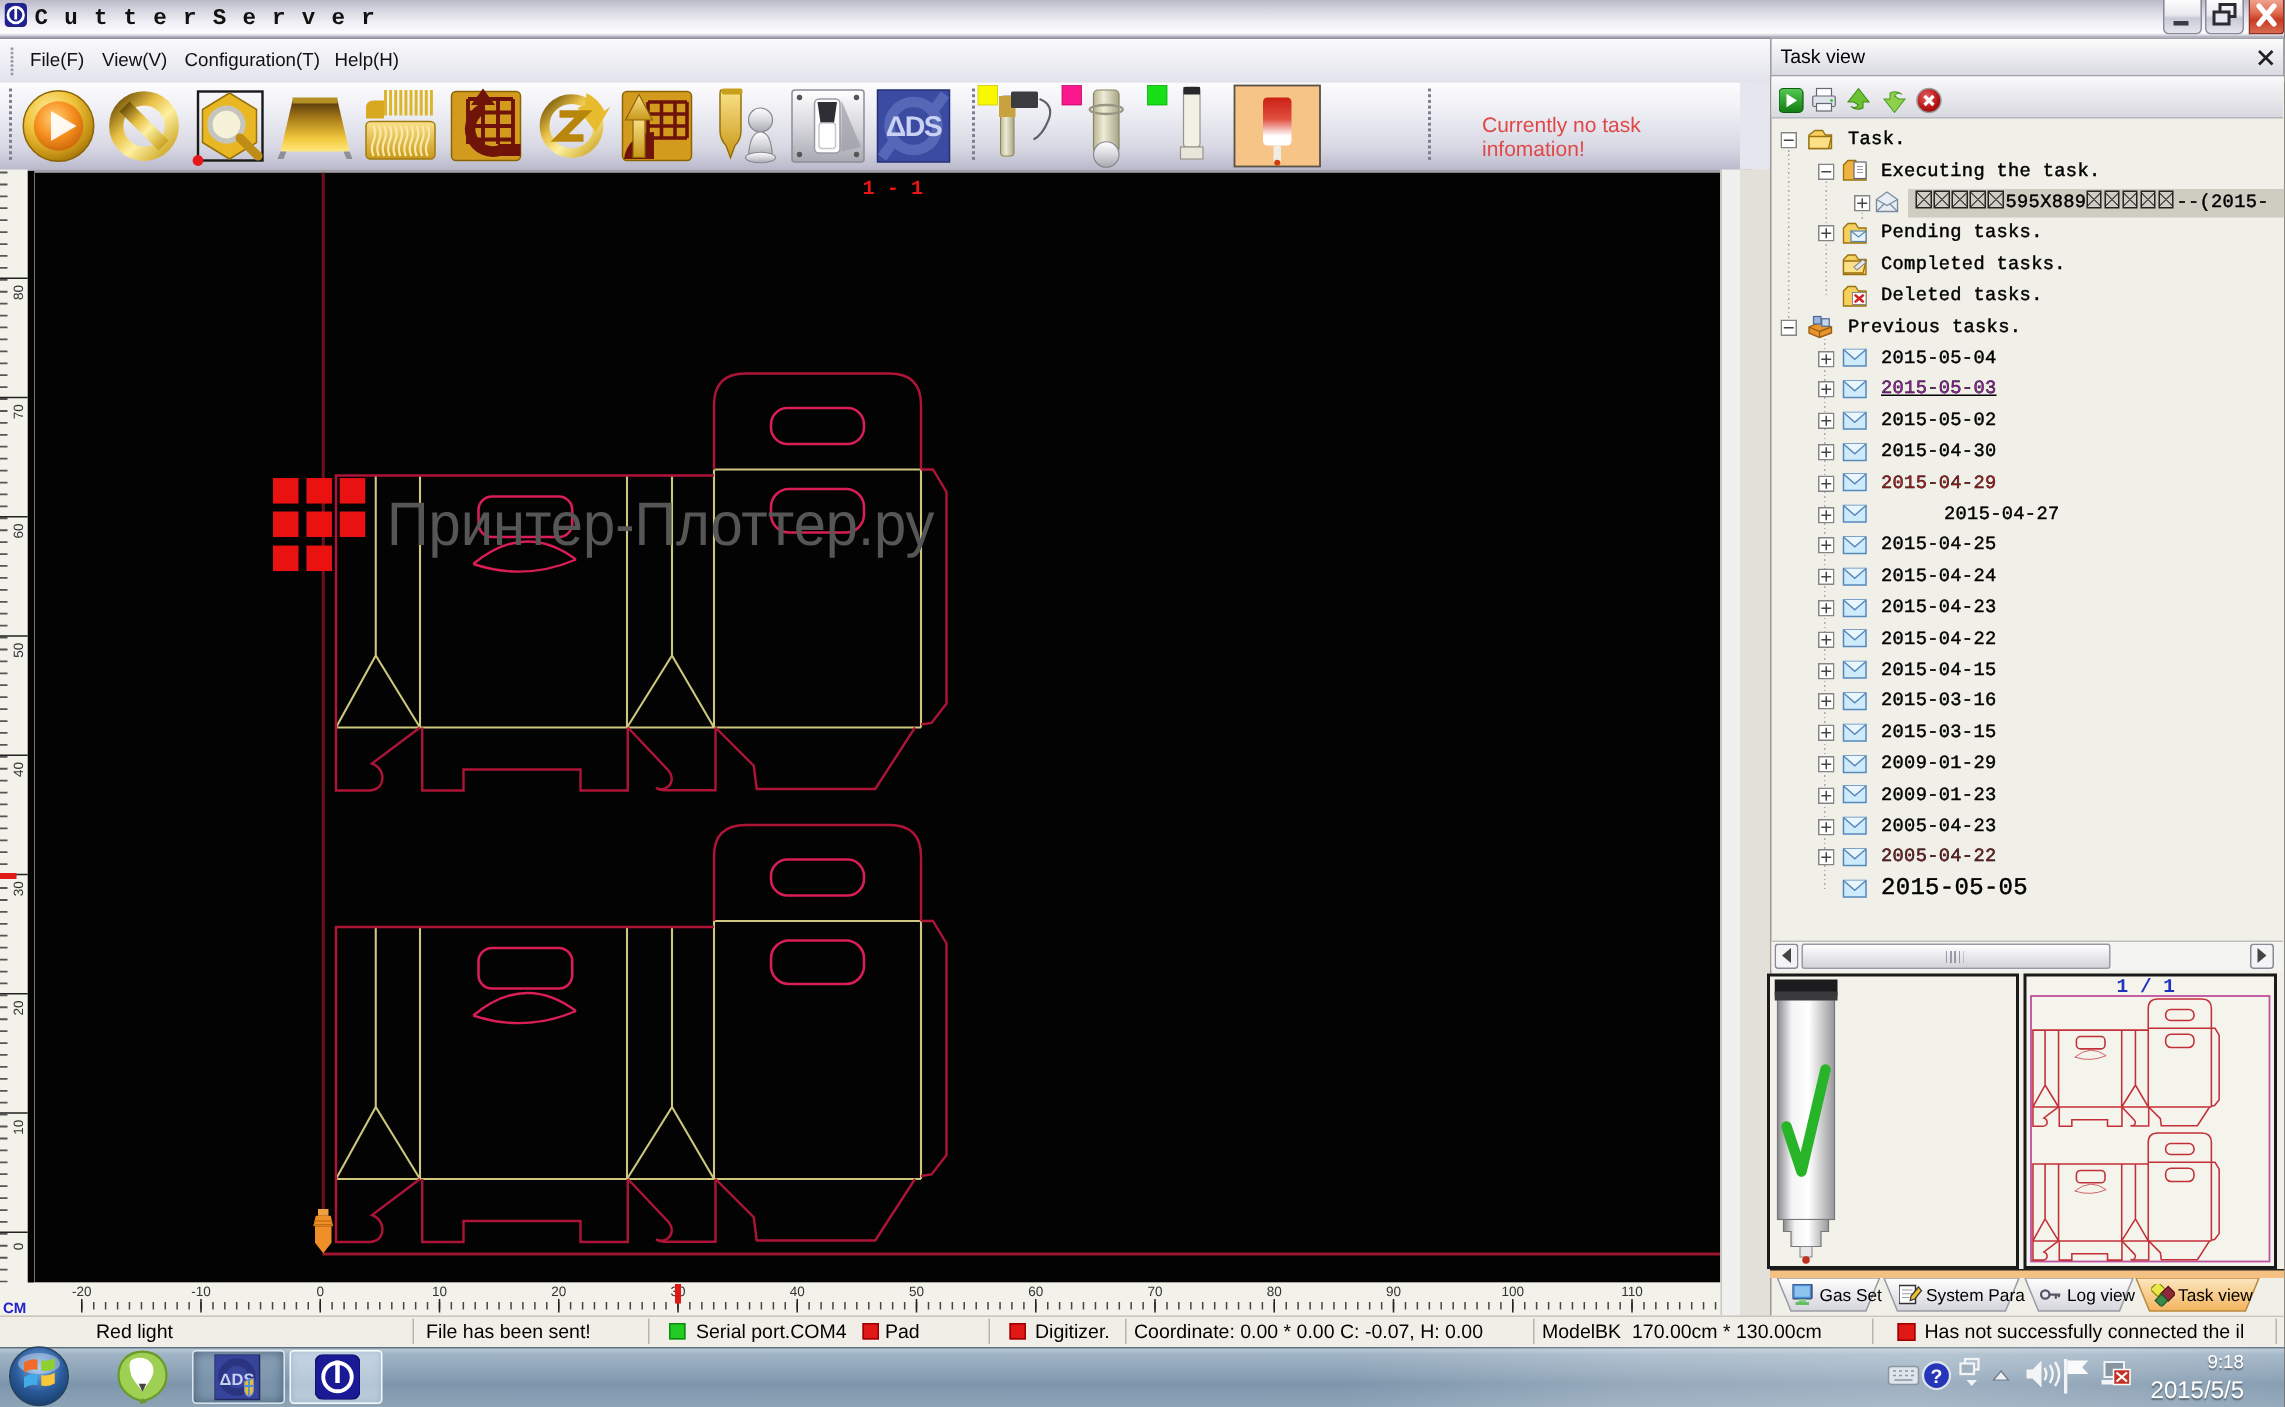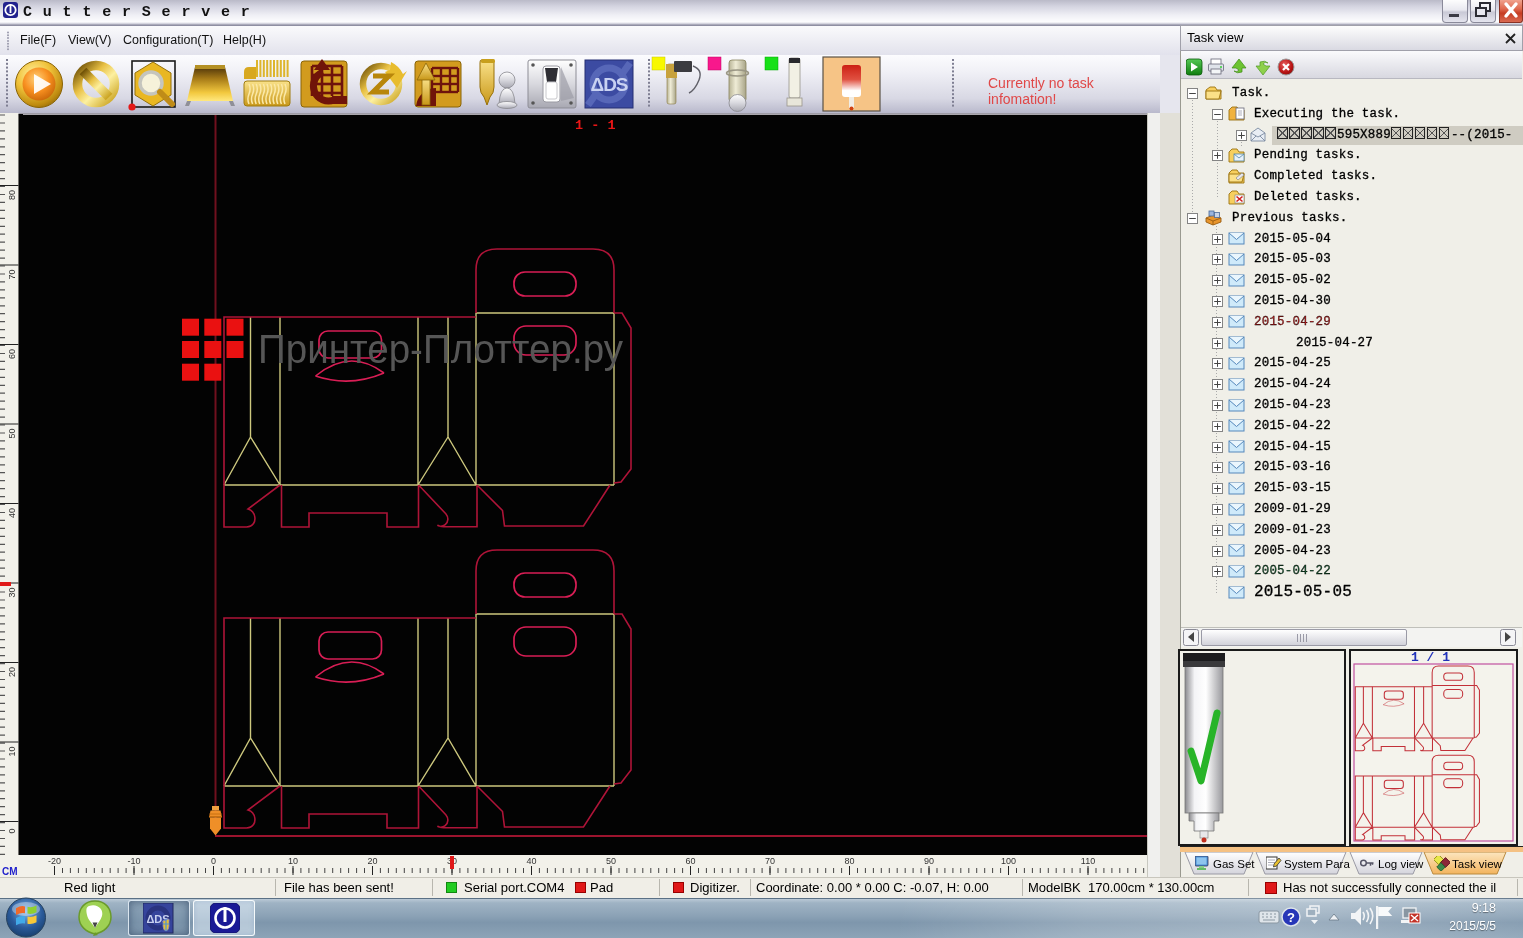--- a/index.html
+++ b/index.html
@@ -508,21 +508,21 @@
     <rect x="0.5" y="0.5" width="10" height="10" fill="#fff" stroke="#848484"></rect>
     <line x1="2.2" y1="5.5" x2="8.8" y2="5.5" stroke="#444" stroke-width="1"></line>
     <line x1="5.5" y1="2.2" x2="5.5" y2="8.8" stroke="#444" stroke-width="1"></line>
   </svg>
 <svg class="abs" style="left:1228px;top:251.89999999999998px" width="17" height="16" viewBox="0 0 17 16">
     <g>
       <rect x="1" y="2" width="15" height="11" fill="#cfeafa" stroke="#5588bb" stroke-width="1"></rect>
       <path d="M1,2 L8.5,8.5 L16,2" fill="#eaf6fd" stroke="#5588bb" stroke-width="1"></path>
     </g>
   </svg>
-<div style="position:absolute;left:1254px;top:251.39999999999998px;height:17px;font-family:Liberation Mono,monospace;font-size:12.5px;line-height:17px;color:#000000;white-space:nowrap;letter-spacing:0.2px;-webkit-text-stroke:0.3px #000;">2015-05-03</div>
+<div style="position:absolute;left:1254px;top:251.39999999999998px;height:17px;font-family:Liberation Mono,monospace;font-size:12.5px;line-height:17px;color:#a21caf;white-space:nowrap;letter-spacing:0.2px;text-decoration:underline;-webkit-text-stroke:0.3px #000;">2015-05-03</div>
 <svg class="abs" style="left:1212px;top:275.2px" width="11" height="11" viewBox="0 0 11 11">
     <rect x="0.5" y="0.5" width="10" height="10" fill="#fff" stroke="#848484"></rect>
     <line x1="2.2" y1="5.5" x2="8.8" y2="5.5" stroke="#444" stroke-width="1"></line>
     <line x1="5.5" y1="2.2" x2="5.5" y2="8.8" stroke="#444" stroke-width="1"></line>
   </svg>
 <svg class="abs" style="left:1228px;top:272.7px" width="17" height="16" viewBox="0 0 17 16">
     <g>
       <rect x="1" y="2" width="15" height="11" fill="#cfeafa" stroke="#5588bb" stroke-width="1"></rect>
       <path d="M1,2 L8.5,8.5 L16,2" fill="#eaf6fd" stroke="#5588bb" stroke-width="1"></path>
     </g>
@@ -688,21 +688,21 @@
     <rect x="0.5" y="0.5" width="10" height="10" fill="#fff" stroke="#848484"></rect>
     <line x1="2.2" y1="5.5" x2="8.8" y2="5.5" stroke="#444" stroke-width="1"></line>
     <line x1="5.5" y1="2.2" x2="5.5" y2="8.8" stroke="#444" stroke-width="1"></line>
   </svg>
 <svg class="abs" style="left:1228px;top:563.9px" width="17" height="16" viewBox="0 0 17 16">
     <g>
       <rect x="1" y="2" width="15" height="11" fill="#cfeafa" stroke="#5588bb" stroke-width="1"></rect>
       <path d="M1,2 L8.5,8.5 L16,2" fill="#eaf6fd" stroke="#5588bb" stroke-width="1"></path>
     </g>
   </svg>
-<div style="position:absolute;left:1254px;top:563.4px;height:17px;font-family:Liberation Mono,monospace;font-size:12.5px;line-height:17px;color:#14532d;white-space:nowrap;letter-spacing:0.2px;-webkit-text-stroke:0.3px #000;">2005-04-22</div>
+<div style="position:absolute;left:1254px;top:563.4px;height:17px;font-family:Liberation Mono,monospace;font-size:12.5px;line-height:17px;color:#7f1d1d;white-space:nowrap;letter-spacing:0.2px;-webkit-text-stroke:0.3px #000;">2005-04-22</div>
 <svg class="abs" style="left:1228px;top:584.7px" width="17" height="16" viewBox="0 0 17 16">
     <g>
       <rect x="1" y="2" width="15" height="11" fill="#cfeafa" stroke="#5588bb" stroke-width="1"></rect>
       <path d="M1,2 L8.5,8.5 L16,2" fill="#eaf6fd" stroke="#5588bb" stroke-width="1"></path>
     </g>
   </svg>
 <div style="position:absolute;left:1254px;top:584.2px;height:17px;font-family:Liberation Mono, monospace;font-size:16px;line-height:17px;color:#000;white-space:nowrap;letter-spacing:0.2px;-webkit-text-stroke:0.3px #000;">2015-05-05</div>
 <div style="position:absolute;left:1181px;top:627px;width:341px;height:20px;background:#f3f3f1;border-top:1px solid #c0c0ba;box-sizing:border-box;"></div>
 <svg class="abs" style="left:1183px;top:629px" width="16" height="17" viewBox="0 0 16 17">
     <rect x="0.5" y="0.5" width="15" height="16" rx="2" fill="#f4f4f6" stroke="#8a8a96"></rect>
@@ -860,12 +860,12 @@
 <path d="M2.2,1 h14 l-4,4.5 l4,4.5 h-14 z" fill="#f8fafb"></path>
 </g>
 <g transform="translate(143,3)">
 <rect x="2" y="1" width="13" height="10" fill="#8896a2" stroke="#f2f4f6" stroke-width="1.3"></rect>
 <rect x="0" y="13" width="17" height="3" fill="#f2f4f6"></rect>
 <rect x="8" y="6" width="11" height="10" fill="#c23227" stroke="#fff" stroke-width="1"></rect>
 <path d="M10,8 l7,6 M17,8 l-7,6" stroke="#fff" stroke-width="1.5"></path>
 </g>
 </svg>
 <div style="position:absolute;left:1440px;top:901px;width:56px;height:15px;font-size:12.5px;color:#fff;text-align:right;text-shadow:0 1px 1px rgba(0,0,0,0.4);">9:18</div>
-<div style="position:absolute;left:1428px;top:919px;width:68px;height:15px;font-size:12px;color:#fff;text-align:right;text-shadow:0 1px 1px rgba(0,0,0,0.4);">2015/5/5</div>
+<div style="position:absolute;left:1428px;top:919px;width:68px;height:15px;font-size:16px;color:#fff;text-align:right;text-shadow:0 1px 1px rgba(0,0,0,0.4);">2015/5/5</div>
 </body></html>

